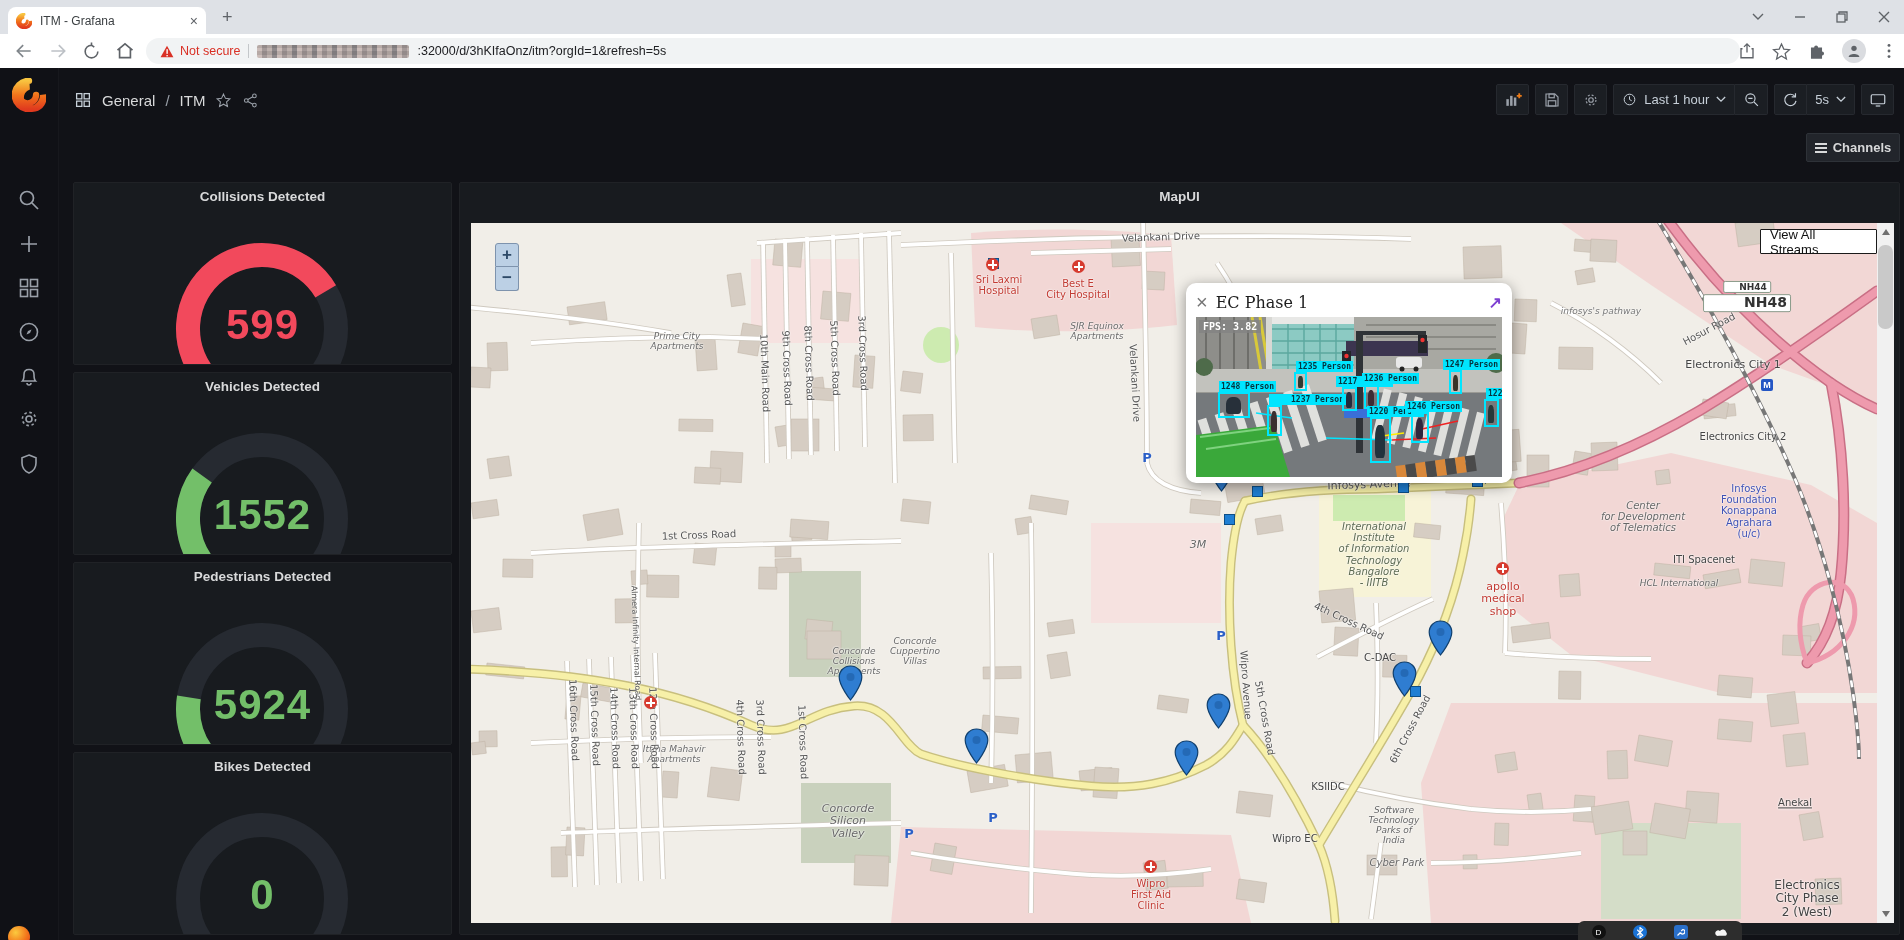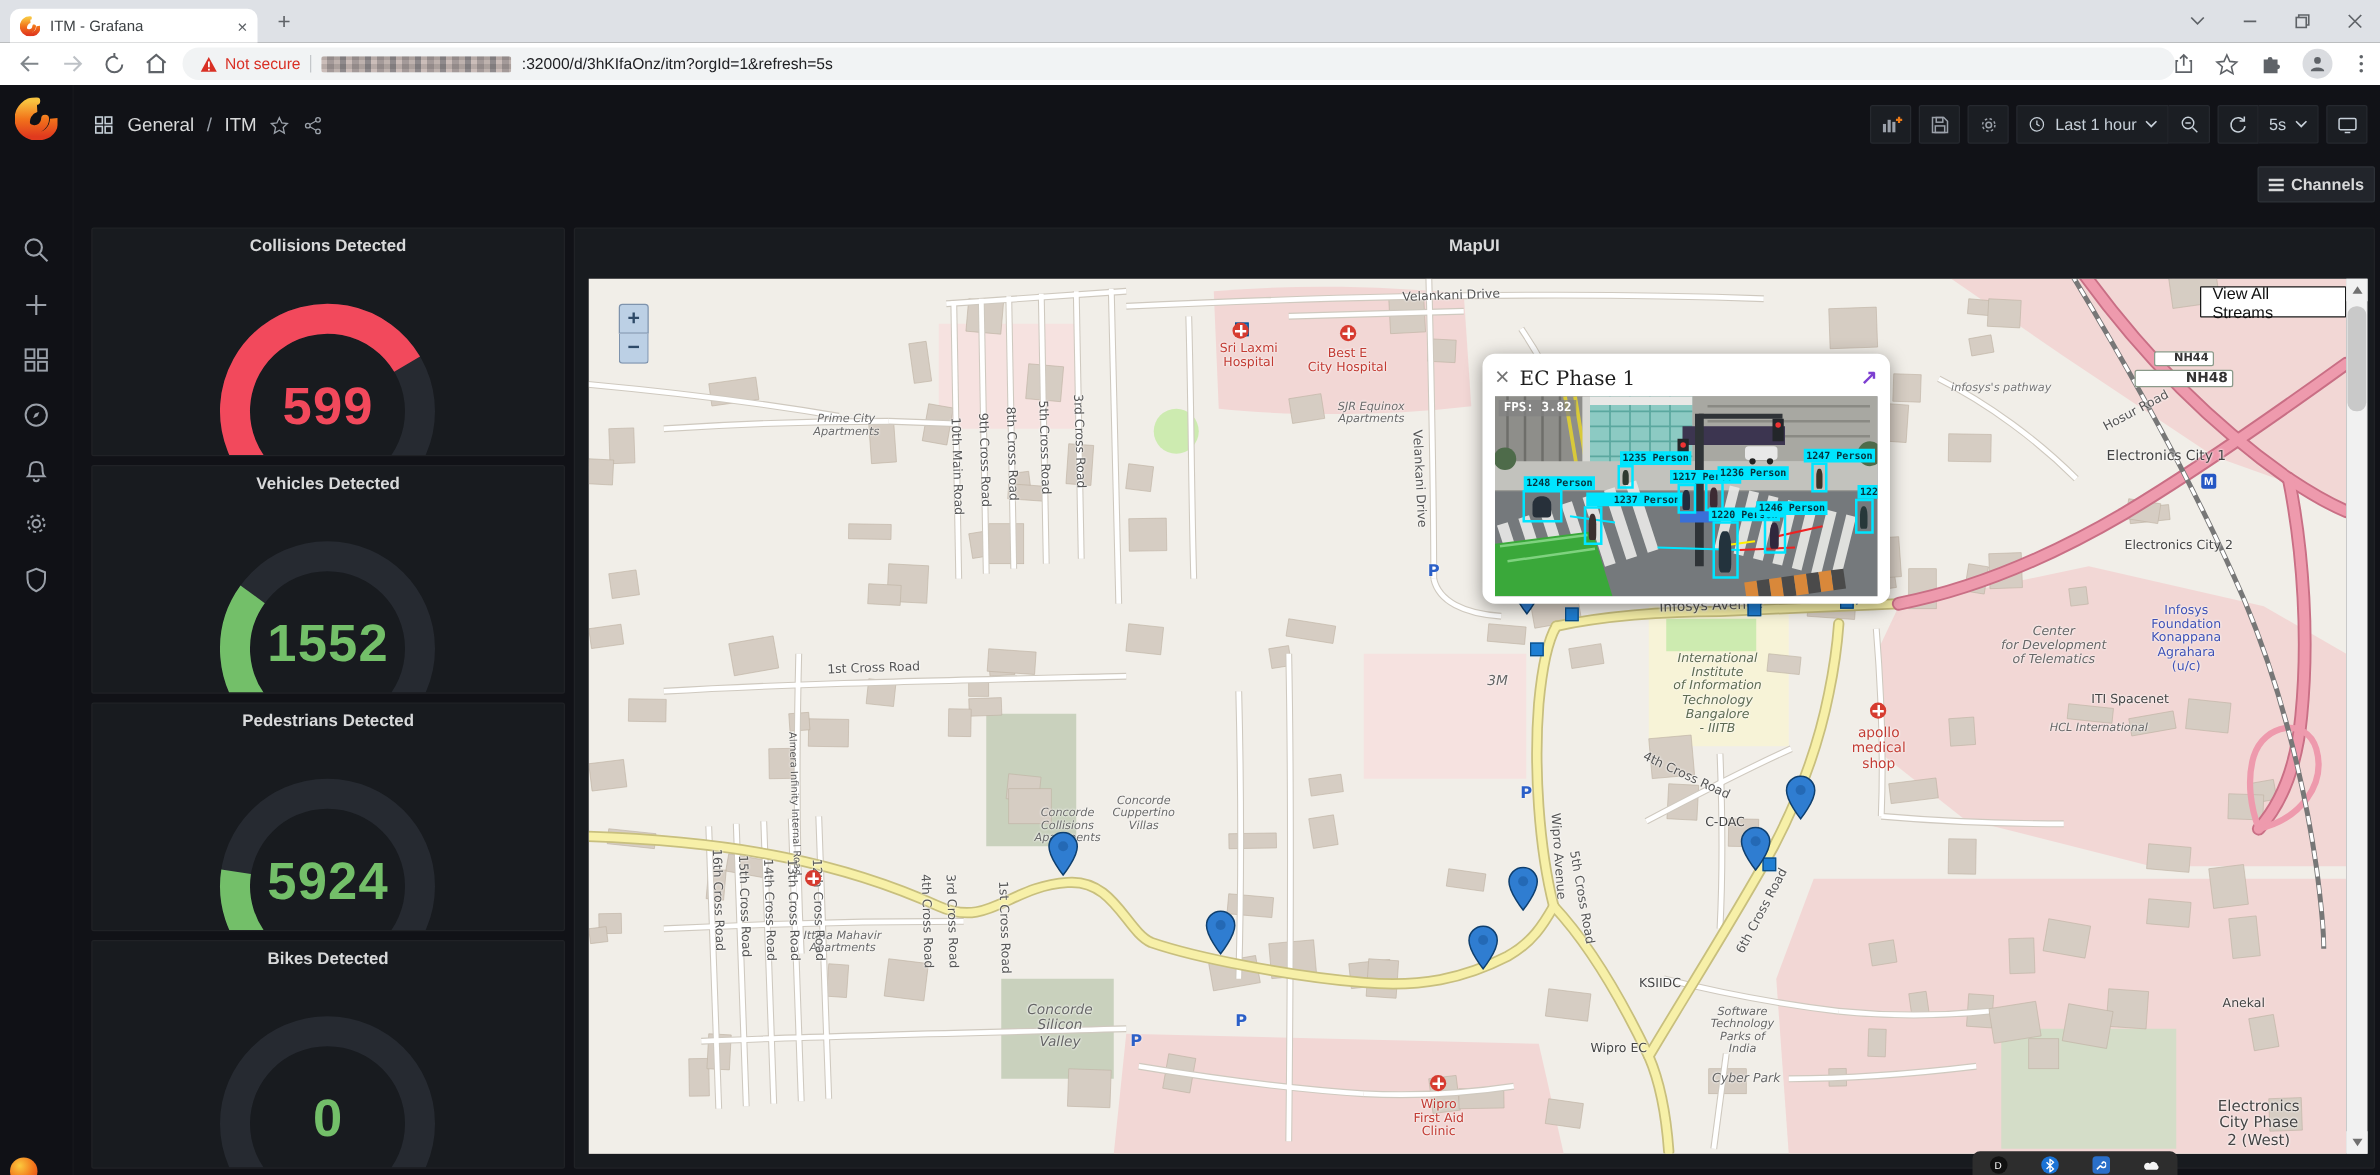--- a/index.html
+++ b/index.html
@@ -708,21 +708,21 @@
         </div>
         <div class="mlabel" style="left: 1262px; top: 142px; color: rgb(68, 68, 68); font-size: 11px; transform: translate(-50%, -50%) rotate(0deg);">
           <div>Electronics City 1</div>
         </div>
         <div class="mlabel" style="left: 1272px; top: 214px; color: rgb(68, 68, 68); font-size: 10px; transform: translate(-50%, -50%) rotate(0deg);">
           <div>Electronics City 2</div>
         </div>
         <div class="mlabel badge" style="left: 1276px; top: 64px; color: rgb(51, 51, 51); font-size: 9px; transform: translate(-50%, -50%) rotate(0deg); padding-left: 15px;">
           <div>NH44</div>
         </div>
-        <div class="mlabel badge" style="left: 1276px; top: 80px; color: rgb(51, 51, 51); font-size: 11px; transform: translate(-50%, -50%) rotate(0deg); padding-left: 40px;">
+        <div class="mlabel badge" style="left: 1276px; top: 80px; color: rgb(51, 51, 51); font-size: 14px; transform: translate(-50%, -50%) rotate(0deg); padding-left: 40px;">
           <div>NH48</div>
         </div>
         <div class="mlabel ital" style="left: 1130px; top: 88px; color: rgb(119, 119, 119); font-size: 9px; transform: translate(-50%, -50%) rotate(0deg);">
           <div>infosys's pathway</div>
         </div>
         <div class="mlabel" style="left: 1238px; top: 106px; color: rgb(85, 85, 85); font-size: 10px; transform: translate(-50%, -50%) rotate(-28deg);">
           <div>Hosur Road</div>
         </div>
         <div class="mlabel ital" style="left: 972px; top: 195px; color: rgb(102, 102, 102); font-size: 10px; transform: translate(-50%, -50%) rotate(0deg);">
           <div>Fanuc</div>
@@ -796,21 +796,21 @@
         <div class="mlabel" style="left: 680px; top: 672px; color: rgb(194, 59, 51); font-size: 10px; transform: translate(-50%, -50%) rotate(0deg);">
           <div>Wipro</div>
           <div>First Aid</div>
           <div>Clinic</div>
         </div>
         <div class="mlabel" style="left: 1336px; top: 676px; color: rgb(68, 68, 68); font-size: 12px; transform: translate(-50%, -50%) rotate(0deg);">
           <div>Electronics</div>
           <div>City Phase</div>
           <div>2 (West)</div>
         </div>
-        <div class="mlabel" style="left: 1324px; top: 580px; color: rgb(68, 68, 68); font-size: 10px; transform: translate(-50%, -50%) rotate(0deg);">
+        <div class="mlabel" style="left: 1324px; top: 580px; color: rgb(68, 68, 68); font-size: 10px; transform: translate(-50%, -50%) rotate(0deg); text-decoration: underline;">
           <div>Anekal</div>
         </div>
         <div class="mlabel" style="left: 332px; top: 519px; color: rgb(85, 85, 85); font-size: 10px; transform: translate(-50%, -50%) rotate(88deg);">
           <div>1st Cross Road</div>
         </div>
         <div class="mlabel" style="left: 290px; top: 514px; color: rgb(85, 85, 85); font-size: 10px; transform: translate(-50%, -50%) rotate(88deg);">
           <div>3rd Cross Road</div>
         </div>
         <div class="mlabel" style="left: 270px; top: 514px; color: rgb(85, 85, 85); font-size: 10px; transform: translate(-50%, -50%) rotate(88deg);">
           <div>4th Cross Road</div>
@@ -987,21 +987,21 @@
         <div class="dbox" style="left: 98px; top: 55px; width: 13px; height: 19px;">
           <div class="dperson" style="background: rgb(47, 58, 49);"></div>
           <div class="dlabel" style="left: 0px; top: -13px;">1235 Person</div>
         </div>
         <div class="dbox" style="left: 146px; top: 70px; width: 15px; height: 24px;">
           <div class="dperson" style="background: rgb(35, 43, 61);"></div>
           <div class="dlabel" style="left: -8px; top: -13px;">1217 Person</div>
         </div>
         <div class="dbox" style="left: 168px; top: 68px; width: 15px; height: 24px;">
           <div class="dperson" style="background: rgb(61, 43, 51);"></div>
-          <div class="dlabel" style="left: -4px; top: -14px; margin-left: 12px;">1236 Person</div>
+          <div class="dlabel" style="left: -4px; top: -14px;">1236 Person</div>
         </div>
         <div class="dbox" style="left: 174px; top: 100px; width: 21px; height: 46px;">
           <div class="dperson" style="background: rgb(35, 51, 61);"></div>
           <div class="dlabel" style="left: -5px; top: -13px;">1220 Person</div>
         </div>
         <div class="dbox" style="left: 215px; top: 95px; width: 18px; height: 31px;">
           <div class="dperson" style="background: rgb(48, 39, 61);"></div>
           <div class="dlabel" style="left: -8px; top: -13px;">1246 Person</div>
         </div>
         <div class="dbox" style="left: 253px; top: 53px; width: 13px; height: 24px;">

